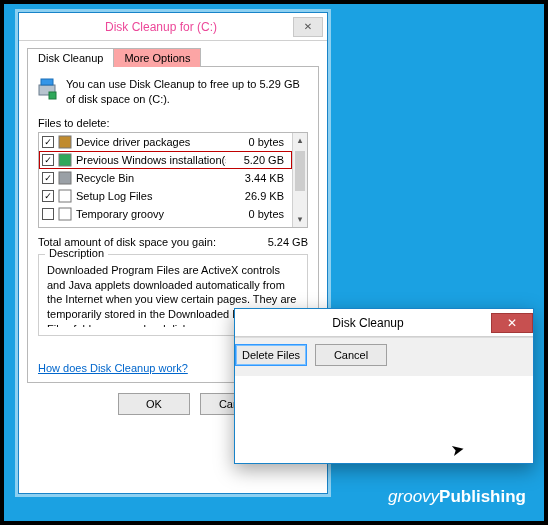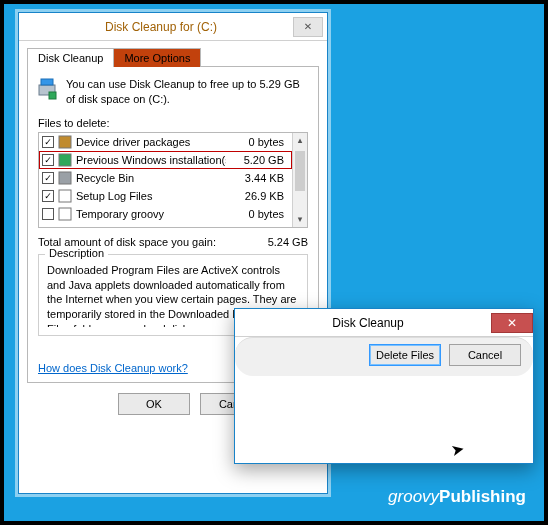--- a/index.html
+++ b/index.html
@@ -3,27 +3,27 @@
 <meta charset="utf-8">
 <style>
   * { box-sizing: border-box; margin: 0; padding: 0; font-family: "Segoe UI", Tahoma, sans-serif; }
   body { width: 548px; height: 525px; position: relative; background: #000; overflow: hidden; }
   .desktop { position: absolute; left: 4px; top: 4px; right: 4px; bottom: 4px; background: #1ba1e2; }
   
   .win-main { position: absolute; left: 14px; top: 8px; width: 310px; height: 482px;
               background: #fff; border: 1px solid #1883c8; box-shadow: 0 0 0 3px rgba(255,255,255,.5); }
   .titlebar { height: 28px; display: flex; align-items: center; padding: 0 0 0 10px;
               border-bottom: 1px solid #d0d0d0; }
-  .titlebar .title { flex: 1; text-align: center; font-size: 12px; color: #a16207; }
+  .titlebar .title { flex: 1; text-align: center; font-size: 12px; color: #ec4899; }
   .titlebar .tb-btn { width: 30px; height: 20px; border: 1px solid #c8c8c8; margin-right: 4px;
                       background: #e6e6e6; font-size: 10px; line-height: 18px; text-align: center; color:#555;}
   .tabstrip { display: flex; padding: 6px 8px 0 8px; font-size: 11px; }
   .tabstrip .tab { padding: 3px 10px; border: 1px solid #b8b8b8; border-bottom: none; background:#fff;
                    position: relative; top: 1px; margin-right: -1px; }
-  .tabstrip .tab.inactive { background:#c2410c; }
+  .tabstrip .tab.inactive { background:#fca5a5; }
   .tabpane { margin: 0 8px 0 8px; border: 1px solid #b8b8b8; padding: 10px 10px 8px 10px; font-size: 11px; }
   .intro { display: flex; gap: 8px; line-height: 1.35; color:#000; }
   .intro .ico { width:20px; height:24px; flex: 0 0 20px; }
   .intro .ico svg { width:20px; height:24px; }
   .ftd-label { margin: 10px 0 3px 0; }
   .file-list { border: 1px solid #b8b8b8; height: 96px; background:#fff; position: relative; }
   .file-list .rows { position:absolute; left:0; top:0; right:15px; bottom:0; }
   .file-list .scrollbar { position:absolute; right:0; top:0; bottom:0; width:15px; background:#f0f0f0;
                           border-left:1px solid #d0d0d0; }
   .file-list .scrollbar .arrow { height:15px; text-align:center; font-size:9px; color:#555; line-height:15px;}
@@ -46,22 +46,22 @@
   .wbtn { min-width:72px; height:22px; font-size:11px; background:#eaeaea; border:1px solid #a0a0a0;
           text-align:center; line-height:20px; }
   
   .dlg { position:absolute; left:230px; top:304px; width:300px; height:156px; background:#fff;
          border: 1px solid #1883c8; box-shadow: 0 6px 18px rgba(0,0,0,.35); }
   .dlg .titlebar { background:#fff; }
   .dlg .titlebar .title { color:#000; }
   .dlg .close { width:42px; height:20px; background:#c75050; color:#fff; border:1px solid #a33838;
                 text-align:center; font-size:12px; line-height:18px; }
   .dlg .body { padding: 14px 16px 0 16px; font-size:12.5px; color:#0058a8; line-height:1.4; height:86px;}
-  .dlg .btnbar { display:flex; justify-content:flex-end; gap:8px; padding: 6px 12px 10px 0;
-                 background:#f0f0f0; border-top:1px solid #dcdcdc;border-radius:18px; }
+  .dlg .btnbar { display:flex; justify-content:flex-start; gap:8px; padding: 6px 12px 10px 0;
+                 background:#f0f0f0; border-top:1px solid #dcdcdc; }
   .dlg .btnbar .wbtn.focus { border:1px solid #3399ff; box-shadow: 0 0 0 1px #7ac1ff inset; }
   .cursor { position:absolute; left:447px; top:436px; font-size:16px; color:#000; pointer-events:none;
             transform: rotate(-12deg); text-shadow: 1px 1px 0 #fff; }
   .watermark { position:absolute; right:18px; bottom:14px; color:#fff; font-size:17px;
                font-style:italic; font-family: Georgia, serif; }
   .watermark .b { font-weight:600; font-style:normal; font-family:"Segoe UI",sans-serif;}
 </style>
 </head>
 <body>
 

